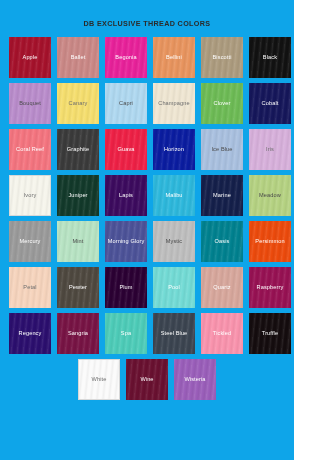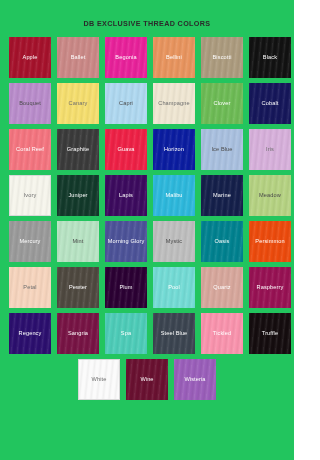--- a/index.html
+++ b/index.html
@@ -10,21 +10,21 @@
     width: 294px;
     height: 460px;
     background: #ffffff;
     font-family: "Liberation Sans", sans-serif;
     overflow: hidden;
   }
   #page {
     position: relative;
     width: 294px;
     height: 460px;
-    background: #22c55e;
+    background: #0ea5e9;
     box-sizing: border-box;
   }
   #chart-title {
     text-align: center;
     font-size: 7.2px;
     font-weight: bold;
     letter-spacing: 0.35px;
     color: #2b2b2b;
     padding-top: 19px;
     padding-bottom: 0;

